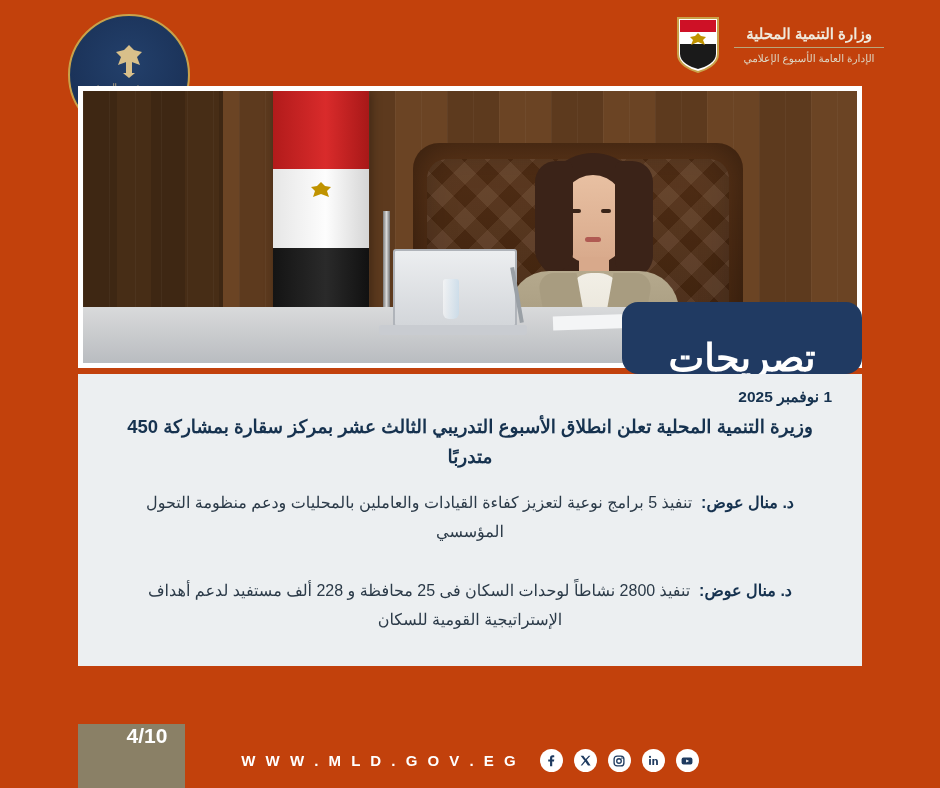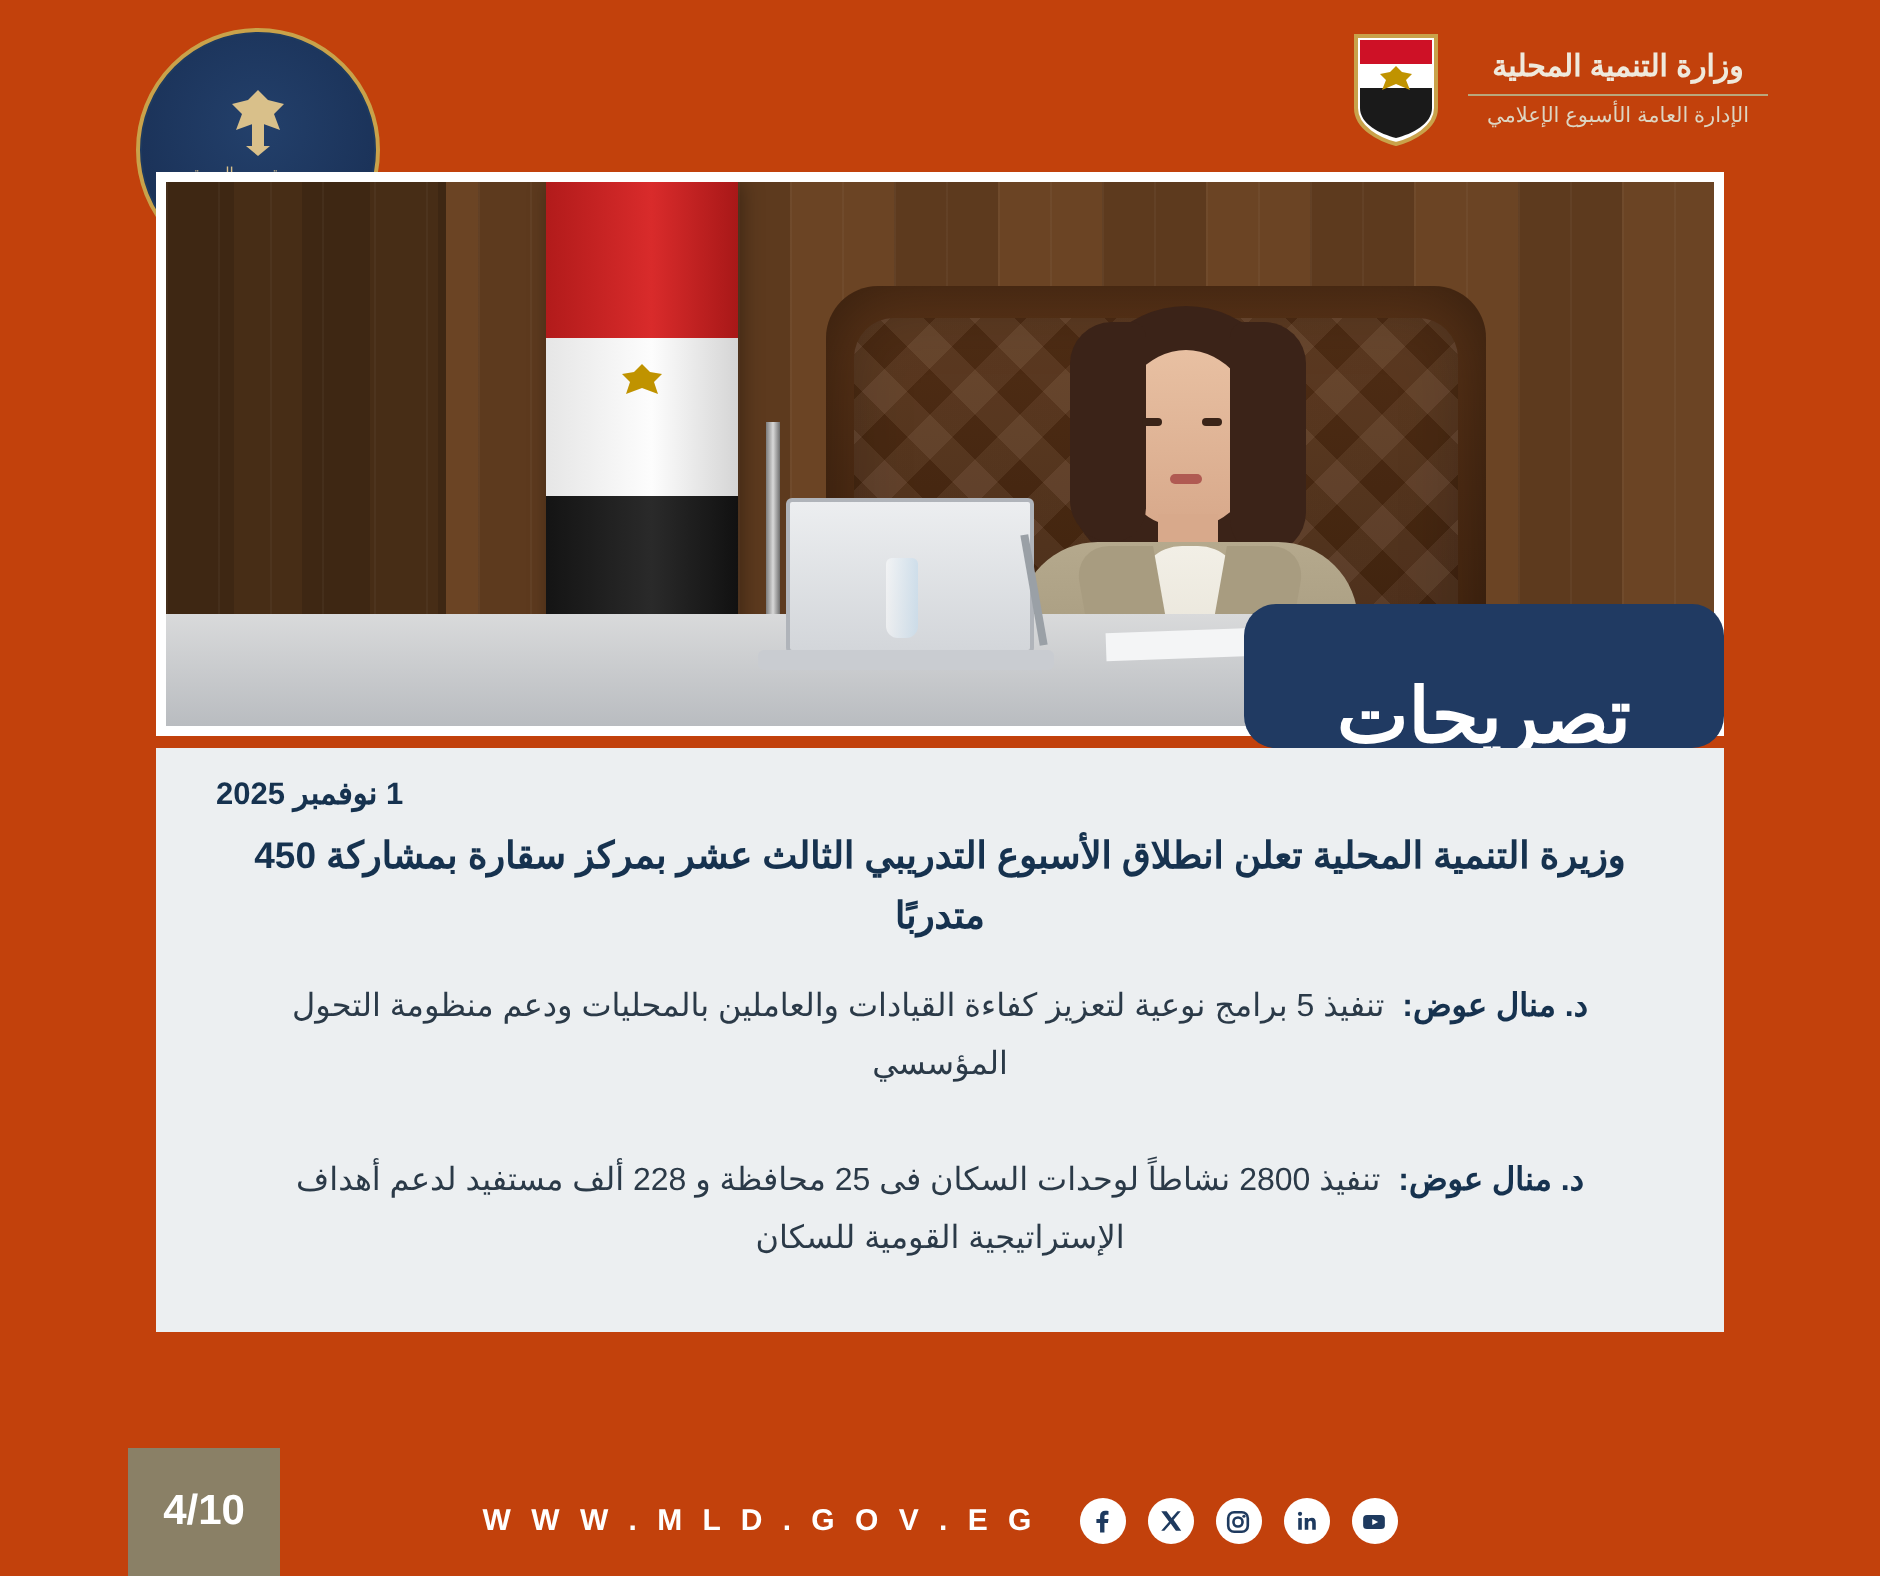--- a/index.html
+++ b/index.html
@@ -276,21 +276,21 @@
     padding: 14px 30px 16px 30px;
     direction: rtl;
     text-align: center;
   }
   #news1 { top: 374px; }
   #news2 { top: 546px; }
   .news-date {
     color: #16324f;
     font-size: 15.5px;
     font-weight: bold;
-    text-align: left;
+    text-align: right;
     margin: 0 0 6px 0;
   }
   .news-title {
     color: #16324f;
     font-size: 18.5px;
     font-weight: bold;
     line-height: 30px;
     margin: 0 0 8px 0;
   }
   .news-body {
@@ -307,32 +307,33 @@
   
   .footer {
     position: absolute;
     left: 0;
     bottom: 0;
     width: 940px;
     height: 64px;
   }
   .page-num {
     position: absolute;
-    left: 64px;
+    left: 78px;
     bottom: 0;
     width: 76px;
     height: 64px;
     background: #8a8066;
     display: flex;
-    align-items: center;
+    align-items: flex-start;
     justify-content: center;
     color: #ffffff;
     font-size: 21px;
     font-weight: bold;
     direction: ltr;
+    padding-left: 31px;
   }
   .footer-center {
     position: absolute;
     left: 0; right: 0;
     bottom: 16px;
     display: flex;
     align-items: center;
     justify-content: center;
     gap: 11px;
     direction: ltr;

